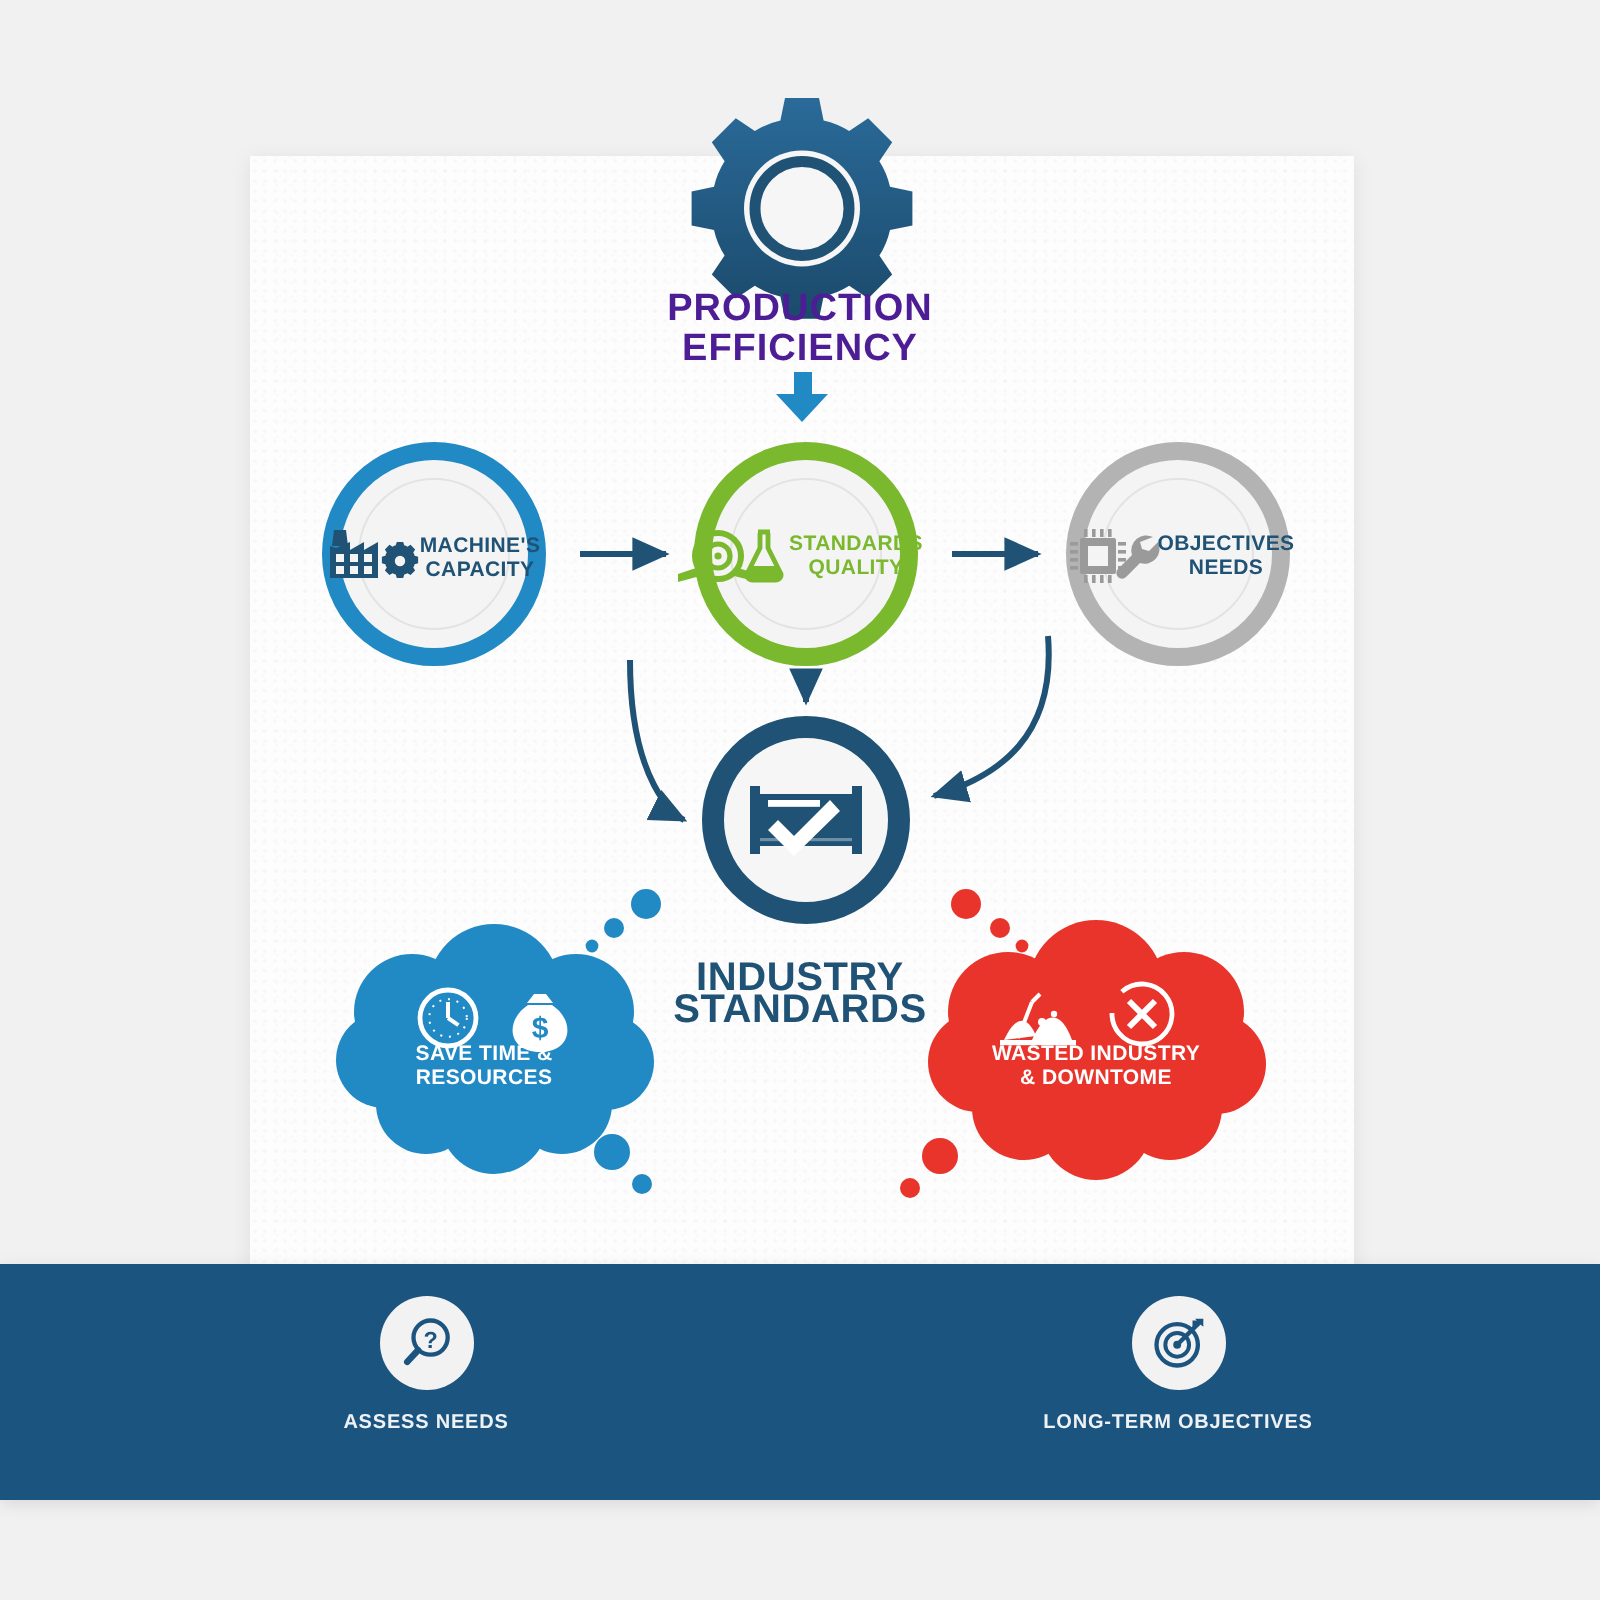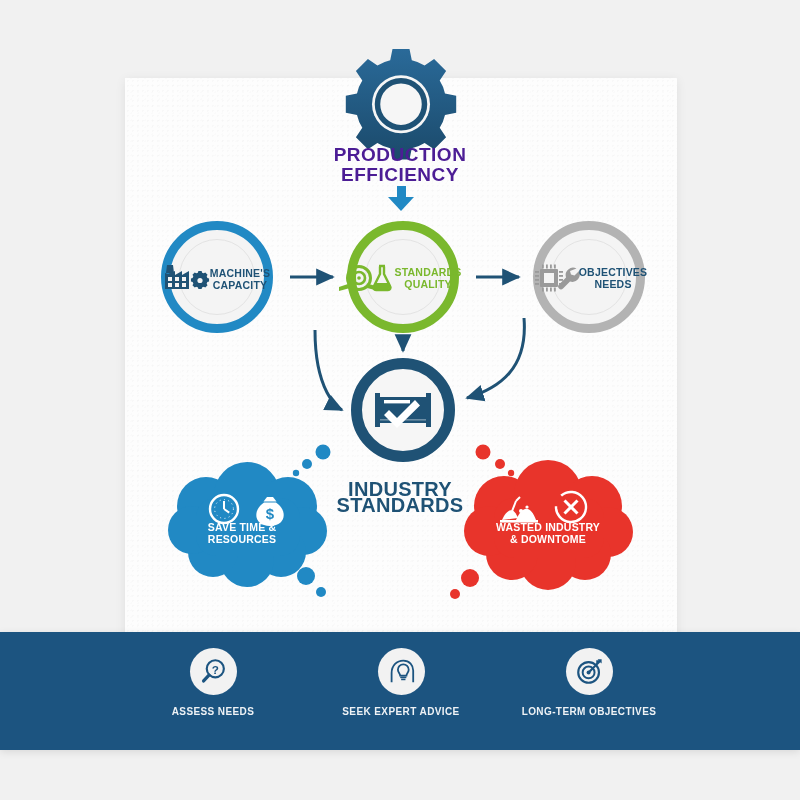--- a/index.html
+++ b/index.html
@@ -349,32 +349,20 @@
         <div class="band-circle">
           <svg width="27" height="27" viewBox="0 0 30 30">
             <circle cx="17" cy="12" r="9.5" fill="none" stroke="#1c5480" stroke-width="2.4"></circle>
             <line x1="10" y1="19" x2="4" y2="25.5" stroke="#1c5480" stroke-width="3.6" stroke-linecap="round"></line>
             <text x="17" y="17.5" text-anchor="middle" font-size="13" font-weight="bold" fill="#1c5480" font-family="Liberation Sans, sans-serif">?</text>
           </svg>
         </div>
         <div class="band-label">ASSESS NEEDS</div>
       </div>
 
-      <div class="band-item">
-        <div class="band-circle">
-          <svg width="27" height="27" viewBox="0 0 30 30">
-            <path fill="none" stroke="#1c5480" stroke-width="2" d="M4,27 L4,17 C4,8 10,3 17,3 C24,3 28,8 28,14 L28,27"></path>
-            <path fill="none" stroke="#1c5480" stroke-width="2" d="M17,7 A6 6 0 0 1 23,13 C23,16 20.5,17 20.5,19.5 L13.5,19.5
-                     C13.5,17 11,16 11,13 A6 6 0 0 1 17,7 Z"></path>
-            <line x1="13.6" y1="21.5" x2="20.4" y2="21.5" stroke="#1c5480" stroke-width="1.8"></line>
-            <line x1="14.6" y1="23.8" x2="19.4" y2="23.8" stroke="#1c5480" stroke-width="1.8"></line>
-          </svg>
-        </div>
-        <div class="band-label">SEEK EXPERT ADVICE</div>
-      </div>
 
       <div class="band-item">
         <div class="band-circle">
           <svg width="27" height="27" viewBox="0 0 30 30">
             <circle cx="14" cy="16" r="11.5" fill="none" stroke="#1c5480" stroke-width="2.4"></circle>
             <circle cx="14" cy="16" r="6.6" fill="none" stroke="#1c5480" stroke-width="2.2"></circle>
             <circle cx="14" cy="16" r="2.2" fill="#1c5480"></circle>
             <line x1="14" y1="16" x2="27" y2="3" stroke="#1c5480" stroke-width="2.4"></line>
             <path fill="#1c5480" d="M24,1.5 L28.5,1.5 L28.5,6 L26,4 Z"></path>
             <path fill="#1c5480" d="M22.5,7 L22.5,2.5 L27,2.5 L25,5 Z"></path>

